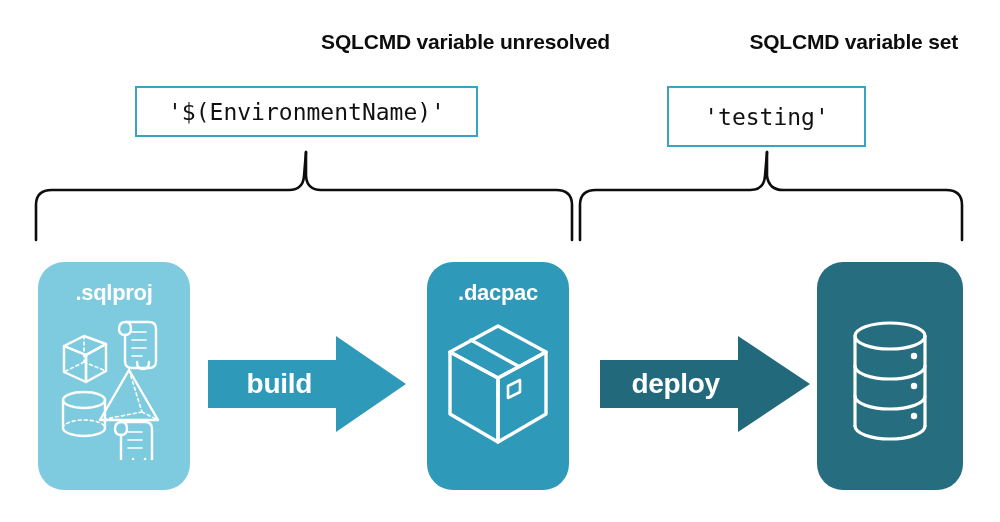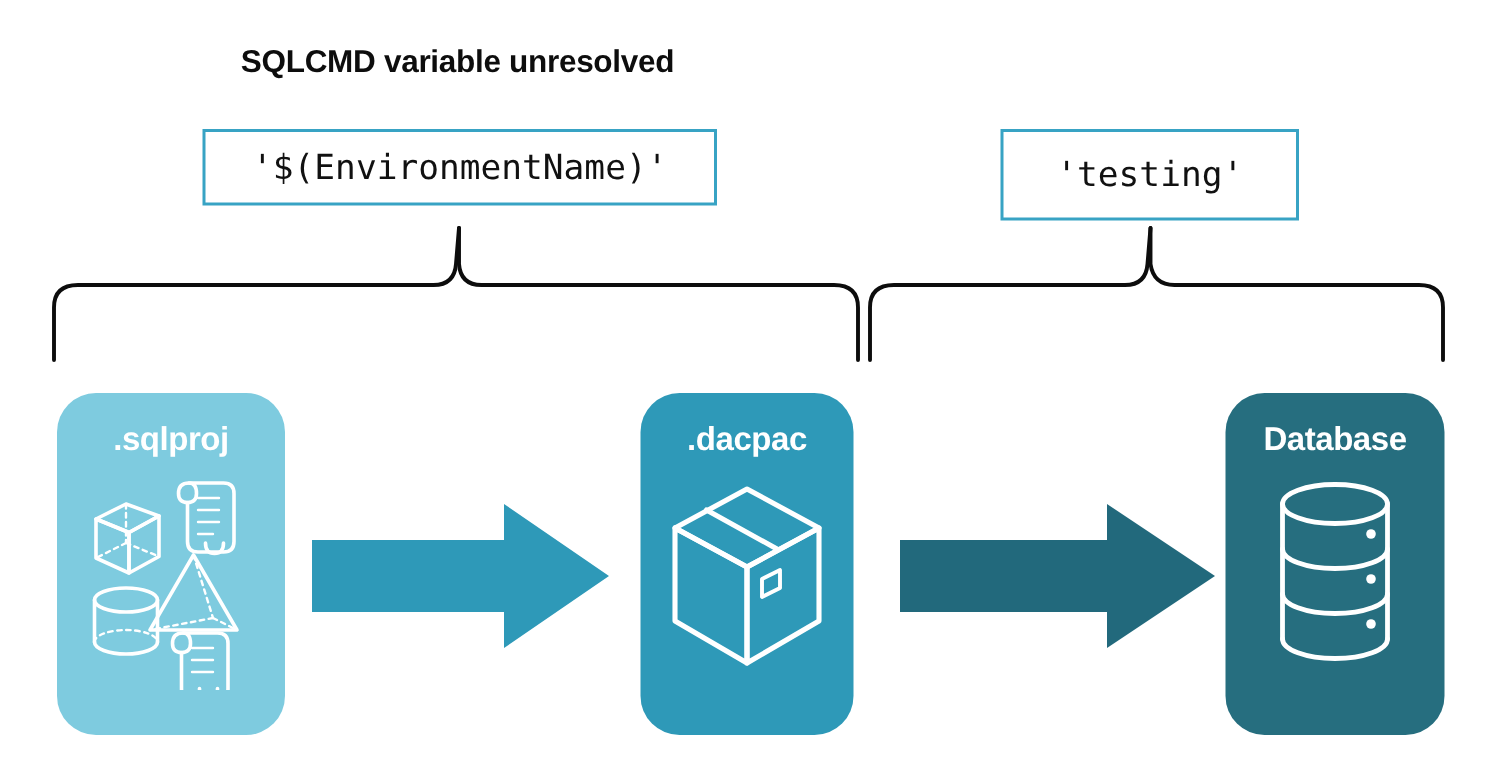--- a/index.html
+++ b/index.html
@@ -23,21 +23,21 @@
 
   
   .section-title {
     position: absolute;
     font-family: "Liberation Sans", sans-serif;
     font-weight: bold;
     font-size: 21px;
     color: #0d0d0d;
     letter-spacing: -0.2px;
     white-space: nowrap;
-    text-align: center;
+    text-align: right;
   }
   #title-left  { left: 0;   top: 30px; width: 610px; }
   #title-right { left: 578px; top: 30px; width: 380px; }
 
   
   .code-box {
     position: absolute;
     box-sizing: border-box;
     border: 2px solid #a16207;
     background: #ffffff;
@@ -102,32 +102,32 @@
     transform: translateY(-50%);
     width: 72%;
     text-align: center;
     font-family: "Liberation Sans", sans-serif;
     font-weight: bold;
     font-size: 28px;
     color: #ffffff;
     letter-spacing: -0.3px;
     white-space: nowrap;
     pointer-events: none;
-    margin-top: 39px;
   }
   #arrow-build  { left: 208px; top: 334px; width: 198px; height: 100px; }
   #arrow-deploy { left: 600px; top: 334px; width: 210px; height: 100px; text-decoration: underline; }
 </style>
 </head>
 <body>
 
 <div id="stage" style="background: rgb(255, 255, 255);">
 
   <div id="title-left" class="section-title">SQLCMD variable unresolved</div>
 
+  <div id="title-right" class="section-title">SQLCMD variable set</div>
 
   <div id="code-left" class="code-box" style="border-color: rgb(56, 163, 196);">'$(EnvironmentName)'</div>
 
   <div id="code-right" class="code-box" style="border-color: rgb(56, 163, 196);">'testing'</div>
 
   <svg id="brace-layer" viewBox="0 0 1000 522">
 
     <g fill="none" stroke="#0d0d0d" stroke-width="2.6" stroke-linecap="round">
       <path d="M 36 240
                L 36 205
@@ -240,21 +240,20 @@
 
           <path d="M 33 30 L 80 56"></path>
 
           <path d="M 70 76 L 82 70 L 82 82 L 70 88 Z" stroke-width="2.6"></path>
         </g>
       </svg>
     </div>
   </div>
 
   <div id="card-database" class="card" style="background: rgb(38, 110, 127);">
-    <div class="card-label">Database</div>
     <div class="card-art">
       <svg width="120" height="150" viewBox="0 0 120 150">
         <g fill="none" stroke="#ffffff" stroke-width="3.2" stroke-linejoin="round" stroke-linecap="round">
           <ellipse cx="60" cy="26" rx="35" ry="13"></ellipse>
           <path d="M 25 26 L 25 116"></path>
           <path d="M 95 26 L 95 116"></path>
           <path d="M 25 116 a 35 13 0 0 0 70 0"></path>
           <path d="M 25 56 a 35 13 0 0 0 70 0"></path>
           <path d="M 25 86 a 35 13 0 0 0 70 0"></path>
         </g>

